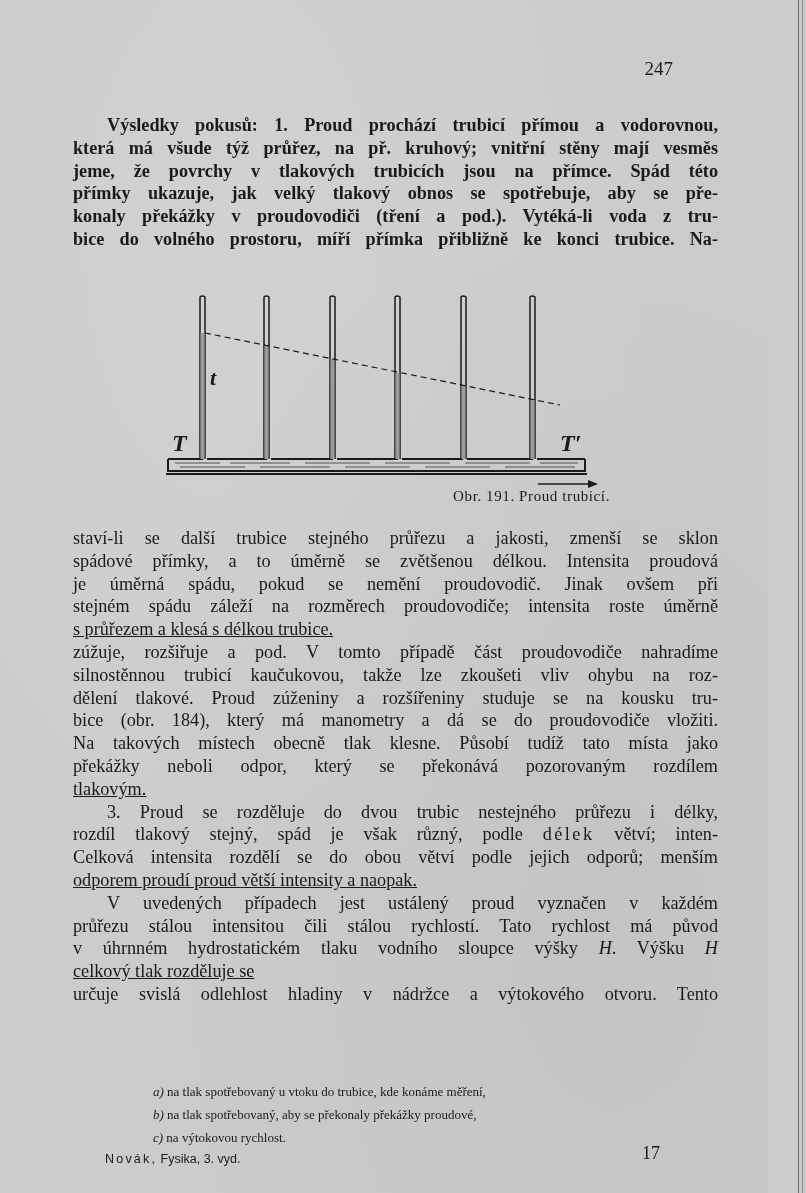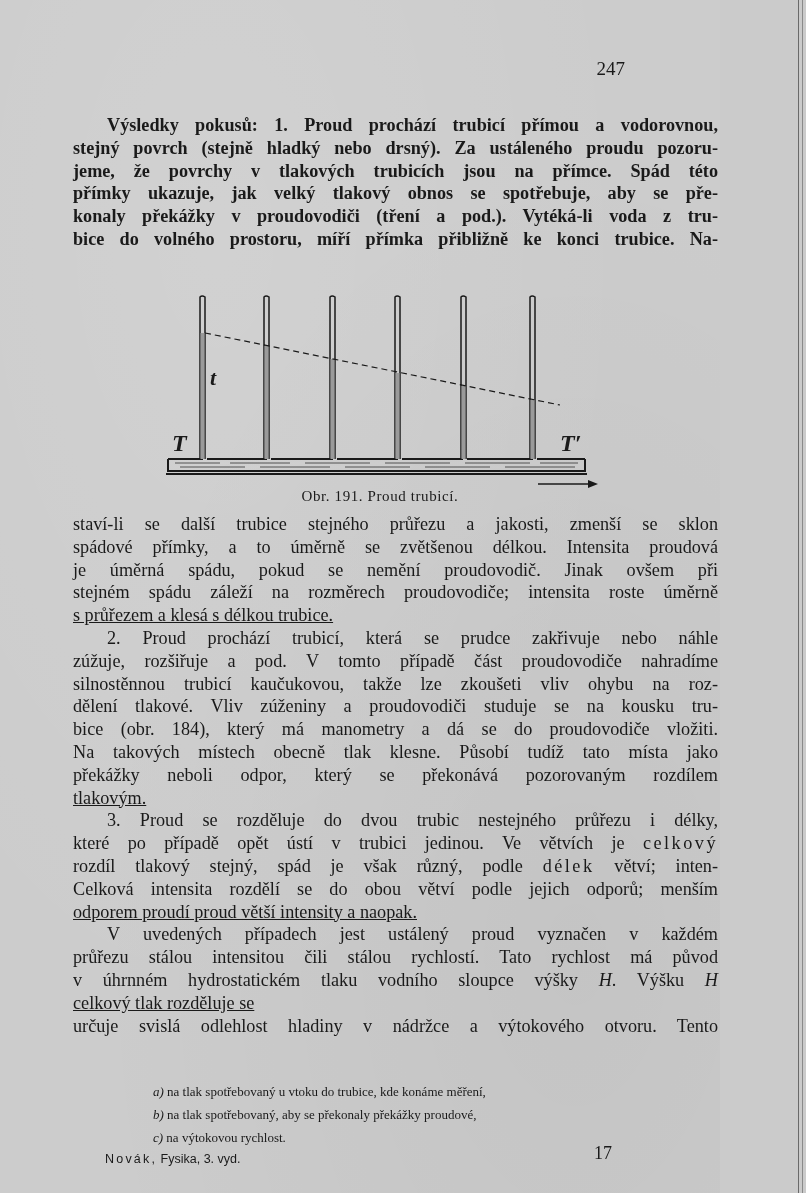--- a/index.html
+++ b/index.html
@@ -16,20 +16,21 @@
     color: #1a1a1a;
   }
   .page {
     position: absolute;
     left: 0; top: 0;
     width: 720px; height: 1193px;
     background:
       radial-gradient(ellipse at 30% 20%, rgba(255,255,255,0.10), rgba(0,0,0,0) 60%),
       radial-gradient(ellipse at 80% 80%, rgba(0,0,0,0.04), rgba(0,0,0,0) 60%),
       #cccccc;
+    padding-left: 48px;
   }
   .right-edge {
     position: absolute;
     left: 798px; top: 0;
     width: 3px; height: 1193px;
     border-left: 1px solid #6a6a6a;
     border-right: 1px solid #8a8a8a;
   }
   .page-number {
     position: absolute;
@@ -45,21 +46,21 @@
     font-family: "Liberation Serif", serif;
     font-size: 18.2px;
     line-height: 22.8px;
     text-align: justify;
   }
   .indent { text-indent: 34px; }
   .line { display: block; text-align: justify; text-align-last: justify; white-space: nowrap; }
   .line.last { text-align-last: left; text-decoration: underline; }
   .spaced { letter-spacing: 2.5px; }
   .block1 { top: 114px; font-weight: bold; }
-  .block2 { top: 513px; }
+  .block2 { top: 527px; }
   .list {
     position: absolute;
     left: 113px;
     top: 1081px;
     width: 605px;
     font-family: Liberation Serif, serif;
     font-size: 13px;
     line-height: 22.8px;
     margin-left: 40px;
   }
@@ -70,21 +71,21 @@
     left: 150px;
     top: 285px;
     width: 460px;
     height: 230px;
   }
   .caption {
     position: absolute;
     left: 150px;
     top: 488px;
     width: 460px;
-    text-align: center;
+    text-align: right;
     font-family: "Liberation Serif", serif;
     font-size: 15px;
     letter-spacing: 0.6px;
   }
   .footer-left {
     position: absolute;
     left: 105px;
     top: 1152px;
     font-family: Liberation Sans, sans-serif;
     font-size: 12.5px;
@@ -101,21 +102,21 @@
 </head>
 <body>
 
 <div class="page">
   <div class="right-edge"></div>
 
   <div class="page-number">247</div>
 
   <div class="text-block block1">
     <span class="line indent">Výsledky pokusů: 1. Proud prochází trubicí přímou a vodorovnou,</span>
-    <span class="line">stejný povrch (stejně hladký nebo drsný). Za ustáleného proudu pozoru-</span>
+    <span class="line">která má všude týž průřez, na př. kruhový; vnitřní stěny mají vesměs</span>
     <span class="line">jeme, že povrchy v tlakových trubicích jsou na přímce. Spád této</span>
     <span class="line">přímky ukazuje, jak velký tlakový obnos se spotřebuje, aby se pře-</span>
     <span class="line">konaly překážky v proudovodiči (tření a pod.). Vytéká-li voda z tru-</span>
     <span class="line">bice do volného prostoru, míří přímka přibližně ke konci trubice. Na-</span>
   </div>
 
   <div class="figure">
     <svg width="460" height="230" viewBox="0 0 460 230">
 
       <g stroke="#1a1a1a" fill="none">
@@ -179,31 +180,29 @@
   </div>
   <div class="caption">Obr. 191. Proud trubicí.</div>
 
   <div class="text-block block2">
     <span class="line">staví-li se další trubice stejného průřezu a jakosti, zmenší se sklon</span>
     <span class="line">spádové přímky, a to úměrně se zvětšenou délkou. Intensita proudová</span>
     <span class="line">je úměrná spádu, pokud se nemění proudovodič. Jinak ovšem při</span>
     <span class="line">stejném spádu záleží na rozměrech proudovodiče; intensita roste úměrně</span>
     <span class="line last">s průřezem a klesá s délkou trubice.</span>
 
-    <span class="line indent">2. Proud prochází trubicí, která se prudce zakřivuje nebo náhle</span>
     <span class="line">zúžuje, rozšiřuje a pod. V tomto případě část proudovodiče nahradíme</span>
     <span class="line">silnostěnnou trubicí kaučukovou, takže lze zkoušeti vliv ohybu na roz-</span>
-    <span class="line">dělení tlakové. Vliv zúženiny a proudovodiči studuje se na kousku tru-</span>
+    <span class="line">dělení tlakové. Proud zúženiny a rozšířeniny studuje se na kousku tru-</span>
     <span class="line">bice (obr. 184), který má manometry a dá se do proudovodiče vložiti.</span>
     <span class="line">Na takových místech obecně tlak klesne. Působí tudíž tato místa jako</span>
     <span class="line">překážky neboli odpor, který se překonává pozorovaným rozdílem</span>
     <span class="line last">tlakovým.</span>
 
     <span class="line indent">3. Proud se rozděluje do dvou trubic nestejného průřezu i délky,</span>
-    <span class="line"><span>které po případě opět ústí v trubici jedinou. Ve větvích je </span><span class="spaced">celkový</span></span>
     <span class="line"><span>rozdíl tlakový stejný, spád je však různý, podle </span><span class="spaced">délek</span><span> větví; inten-</span></span>
     <span class="line">Celková intensita rozdělí se do obou větví podle jejich odporů; menším</span>
     <span class="line last">odporem proudí proud větší intensity a naopak.</span>
 
     <span class="line indent">V uvedených případech jest ustálený proud vyznačen v každém</span>
     <span class="line">průřezu stálou intensitou čili stálou rychlostí. Tato rychlost má původ</span>
     <span class="line"><span>v úhrnném hydrostatickém tlaku vodního sloupce výšky </span><i>H</i><span>. Výšku </span><i>H</i></span>
     <span class="line last">celkový tlak rozděluje se</span>
     <span class="line">určuje svislá odlehlost hladiny v nádržce a výtokového otvoru. Tento</span>
   </div>

